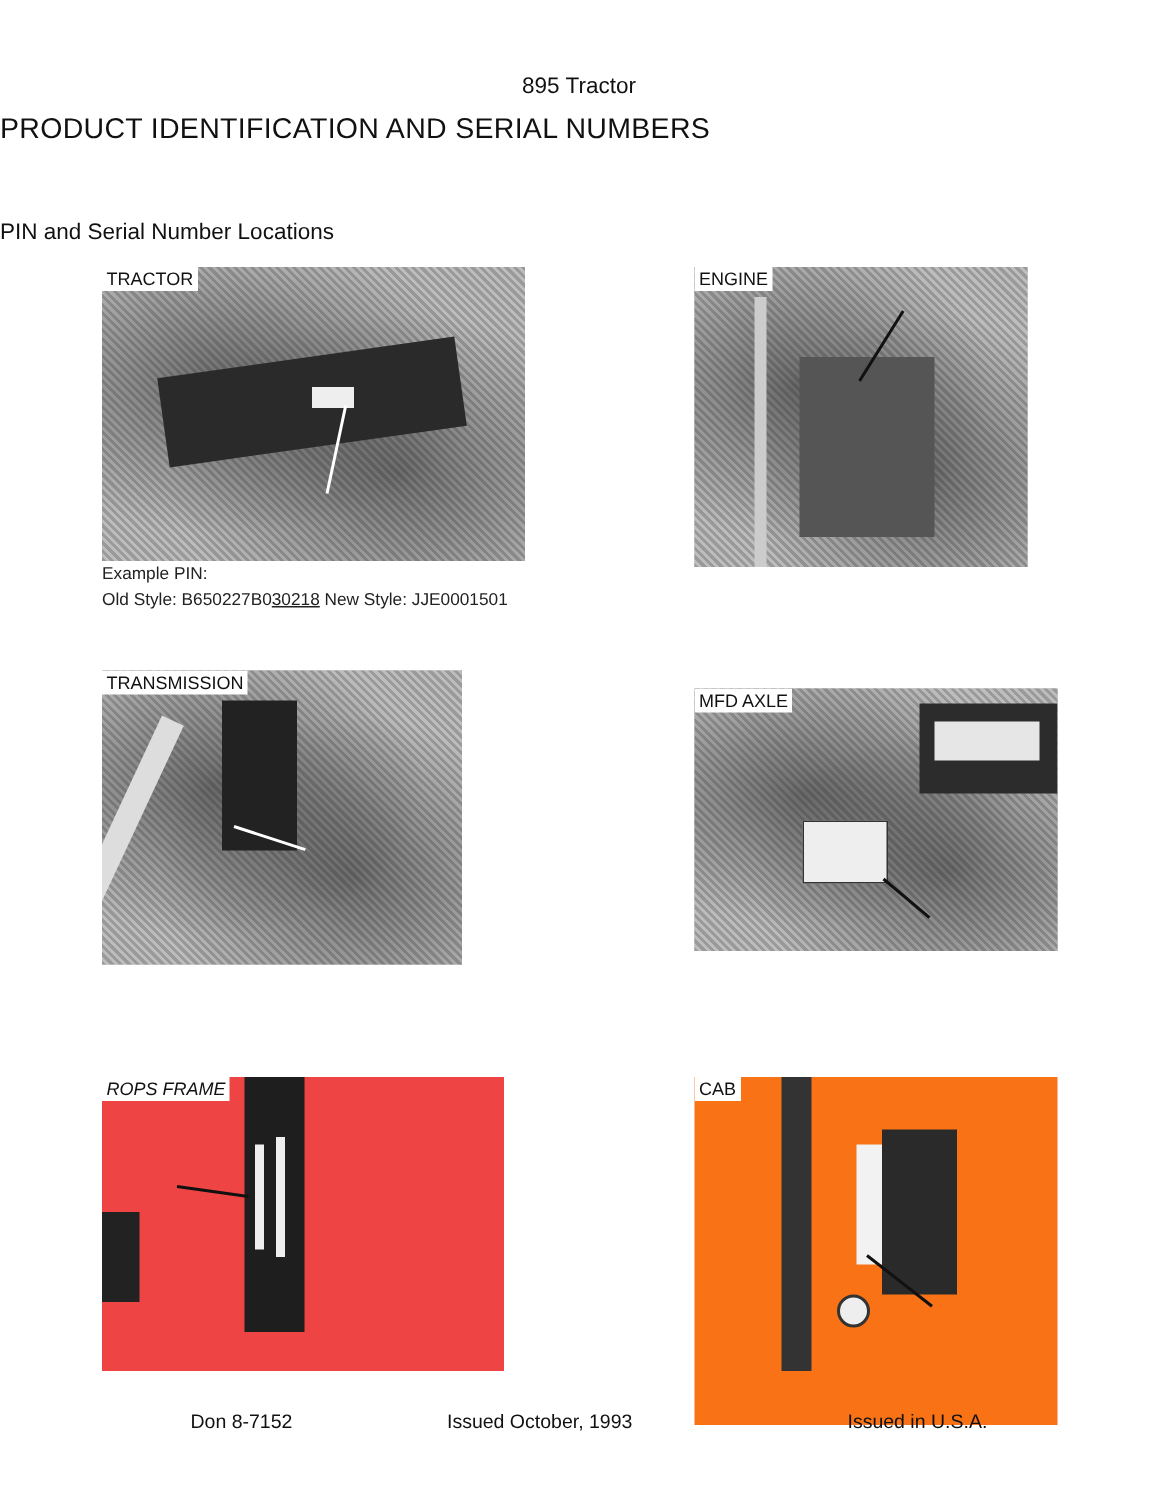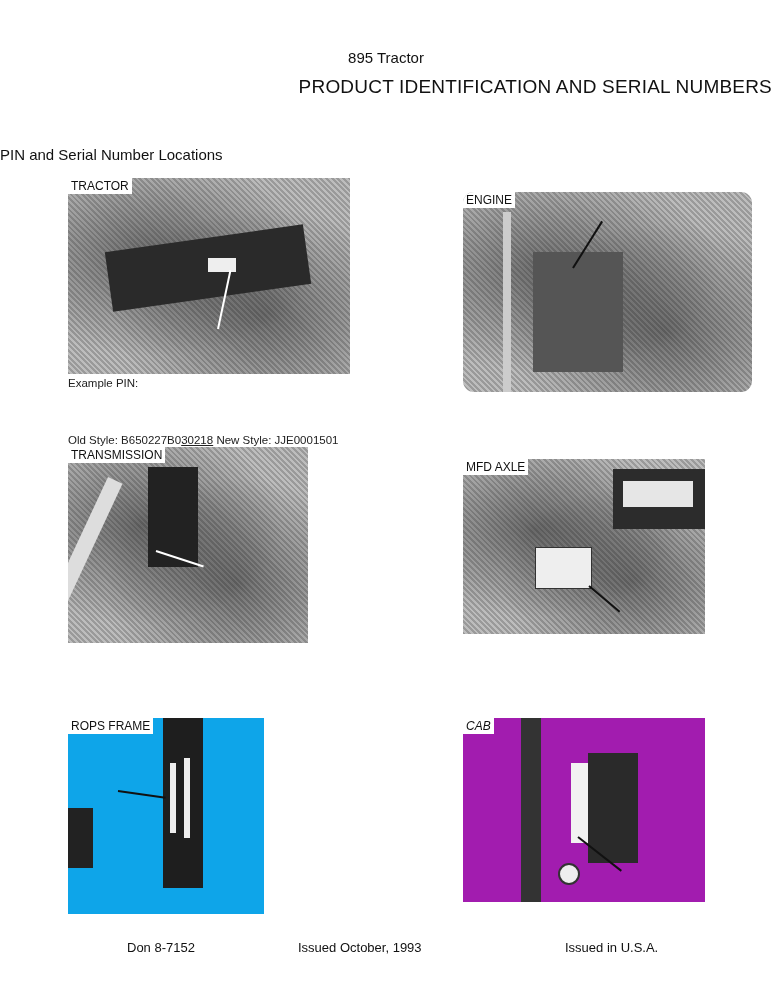--- a/index.html
+++ b/index.html
@@ -1,21 +1,21 @@
 <!DOCTYPE html>
 <html><head>
 <meta charset="utf-8">
 <style>
   html, body { margin: 0; padding: 0; }
   body {
     width: 772px; height: 1000px; background: #ffffff; position: relative; overflow: hidden;
     font-family: "Liberation Sans", sans-serif; color: #111;
   }
   .subtitle { position: absolute; top: 49px; left: 0; width: 772px; text-align: center; font-size: 15px; }
-  .title { position: absolute; top: 76px; left: 0; width: 772px; text-align: right; font-size: 19px; letter-spacing: 0.2px; }
+  .title { position: absolute; top: 76px; left: 0; width: 772px; text-align: left; font-size: 19px; letter-spacing: 0.2px; }
   .section { position: absolute; top: 146px; left: 0; width: 772px; text-align: left; font-size: 15px; }
 
   .photo {
     position: absolute; overflow: hidden;
     background:
       radial-gradient(ellipse at 30% 40%, rgba(40,40,40,0.55), transparent 60%),
       radial-gradient(ellipse at 70% 70%, rgba(20,20,20,0.45), transparent 55%),
       repeating-linear-gradient(45deg, #9a9a9a 0 2px, #bdbdbd 2px 4px),
       #aaa;
   }
@@ -39,21 +39,21 @@
 <div class="title">PRODUCT IDENTIFICATION AND SERIAL NUMBERS</div>
 <div class="section">PIN and Serial Number Locations</div>
 
 <div class="photo" style="left:68px;top:178px;width:240px;height:196px;padding-left:42px;">
   <div class="shape" style="left:40px;top:60px;width:200px;height:60px;background:#2a2a2a;transform:rotate(-8deg);"></div>
   <div class="shape" style="left:140px;top:80px;width:28px;height:14px;background:#eee;"></div>
   <div class="arrow" style="left:150px;top:150px;width:60px;transform:rotate(-78deg);"></div>
   <span class="label">TRACTOR</span>
 </div>
 
-<div class="photo" style="left:463px;top:192px;width:289px;height:200px;border-radius:11px;">
+<div class="photo" style="left:463px;top:178px;width:222px;height:200px;">
   <div class="shape" style="left:70px;top:60px;width:90px;height:120px;background:#555;"></div>
   <div class="shape" style="left:40px;top:20px;width:8px;height:180px;background:#ccc;"></div>
   <div class="arrow dark" style="left:110px;top:75px;width:55px;transform:rotate(-58deg);"></div>
   <span class="label">ENGINE</span>
 </div>
 
 <div class="photo" style="left:68px;top:447px;width:240px;height:196px;">
   <div class="shape" style="left:80px;top:20px;width:50px;height:100px;background:#222;"></div>
   <div class="shape" style="left:0px;top:30px;width:16px;height:200px;background:#ddd;transform:rotate(25deg);transform-origin:top left;left:40px;"></div>
   <div class="arrow" style="left:88px;top:103px;width:50px;transform:rotate(18deg);"></div>
@@ -61,40 +61,40 @@
 </div>
 
 <div class="photo" style="left:463px;top:447px;width:242px;height:175px;margin-top:12px;">
   <div class="shape" style="left:150px;top:10px;width:92px;height:60px;background:#2c2c2c;"></div>
   <div class="shape" style="left:160px;top:22px;width:70px;height:26px;background:#e6e6e6;"></div>
   <div class="shape" style="left:72px;top:88px;width:55px;height:40px;background:#eee;border:1px solid #333;"></div>
   <div class="arrow dark" style="left:126px;top:126px;width:40px;transform:rotate(40deg);"></div>
   <span class="label">MFD AXLE</span>
 </div>
 
-<div class="photo" style="left:68px;top:718px;width:196px;height:196px;background:#0ea5e9;">
+<div class="photo" style="left:68px;top:718px;width:268px;height:196px;background:#ef4444;font-style:italic;">
   <div class="shape" style="left:95px;top:0px;width:40px;height:170px;background:#1e1e1e;"></div>
   <div class="shape" style="left:102px;top:45px;width:6px;height:70px;background:#eee;"></div>
   <div class="shape" style="left:116px;top:40px;width:6px;height:80px;background:#eee;"></div>
   <div class="shape" style="left:0px;top:90px;width:25px;height:60px;background:#222;"></div>
   <div class="arrow dark" style="left:50px;top:72px;width:48px;transform:rotate(8deg);"></div>
   <span class="label">ROPS FRAME</span>
 </div>
 
-<div class="photo" style="left:463px;top:718px;width:242px;height:184px;background:#a21caf;font-style:italic;">
+<div class="photo" style="left:463px;top:718px;width:242px;height:232px;background:#f97316;">
   <div class="shape" style="left:58px;top:0px;width:20px;height:196px;background:#333;"></div>
   <div class="shape" style="left:108px;top:45px;width:18px;height:80px;background:#f2f2f2;"></div>
   <div class="shape" style="left:125px;top:35px;width:50px;height:110px;background:#2a2a2a;"></div>
   <div class="shape" style="left:95px;top:145px;width:18px;height:18px;border-radius:50%;background:#eee;border:2px solid #333;"></div>
   <div class="arrow dark" style="left:115px;top:118px;width:55px;transform:rotate(38deg);"></div>
   <span class="label">CAB</span>
 </div>
 
 <div class="pin" style="top:377px;">Example PIN:</div>
-<div class="pin" style="top:394px;margin-top:40px;">
+<div class="pin" style="top:394px;">
   <span>Old Style:</span>
   <span>B650227B0</span><span class="u">30218</span>
   <span>New Style:</span>
   <span>JJE0001501</span>
 </div>
 
 <div class="footer" style="left:94px;margin-left:33px;">Don 8-7152</div>
 <div class="footer" style="left:298px;">Issued October, 1993</div>
 <div class="footer" style="left:565px;">Issued in U.S.A.</div>
 

